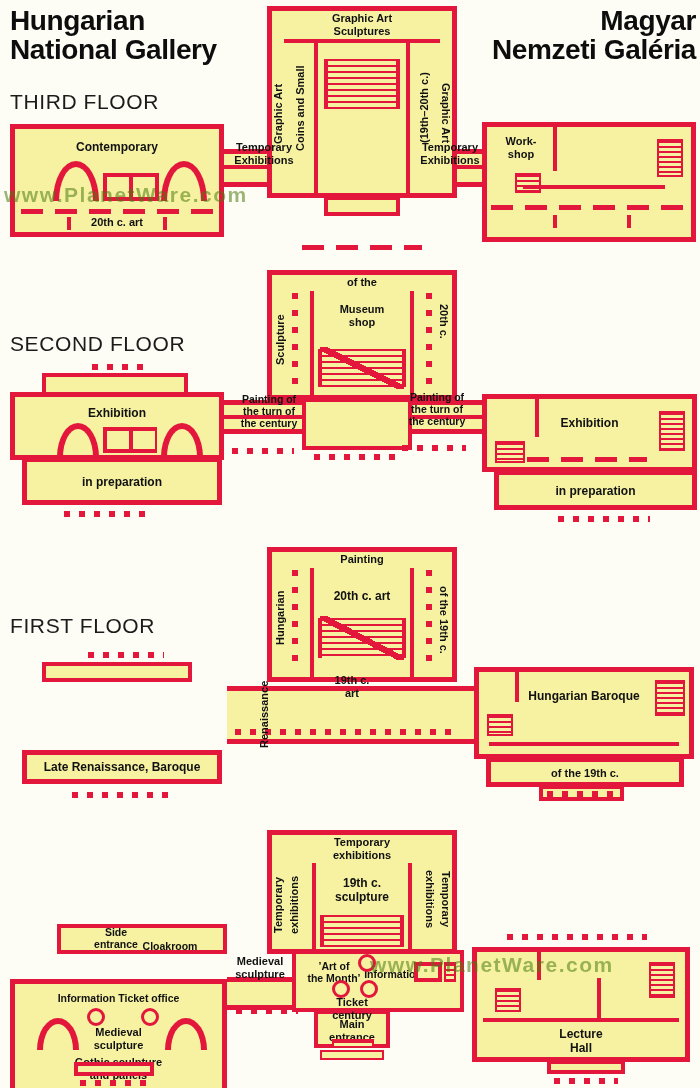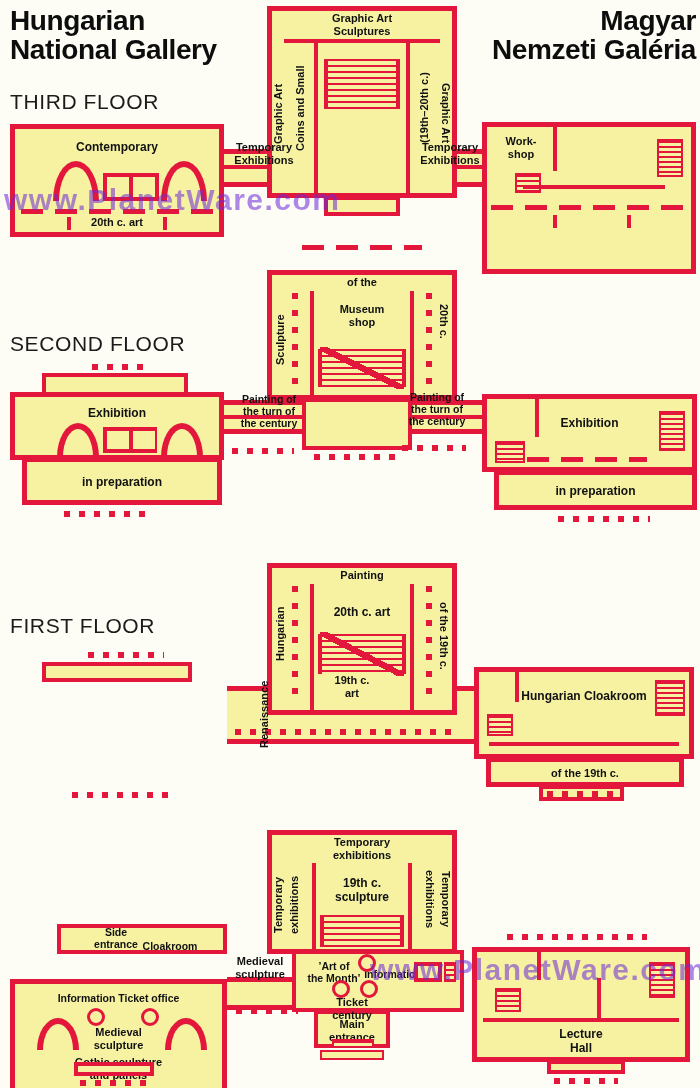--- a/index.html
+++ b/index.html
@@ -43,21 +43,21 @@
   .ftitle{position:absolute;font-size:21px;font-weight:400;letter-spacing:0.6px;color:#1b1b1b;white-space:nowrap;}
   .lbl{position:absolute;font-weight:700;font-size:11px;line-height:1.15;text-align:center;color:var(--ink);}
   .lbl .line{display:block;}
   .fs10{font-size:10.5px;}
   .fs12{font-size:12px;}
   .z{z-index:30;}
   .vlbl{position:absolute;font-weight:700;font-size:11px;color:var(--ink);white-space:nowrap;
         text-align:center;width:16px;line-height:16px;z-index:25;}
   .vup{writing-mode:vertical-rl;transform:rotate(180deg);}
   .vdown{writing-mode:vertical-rl;}
-  .wm{position:absolute;font-size:30px;font-weight:700;letter-spacing:1.5px;color:#6d28d9;opacity:0.55;
+  .wm{position:absolute;font-size:21px;font-weight:700;letter-spacing:1.5px;color:#4d7c0f;opacity:0.55;
       white-space:nowrap;z-index:60;}
 </style>
 </head>
 <body>
 
 <div id="canvas">
 
   <div class="hdr" style="left:8px;top:4px">
     <span class="line">Hungarian</span>
     <span class="line">National Gallery</span>
@@ -108,21 +108,21 @@
     <div class="lbl fs12" style="left:20px;right:20px;top:12px">Contemporary</div>
     <div class="arch" style="left:38px;top:32px;width:46px;height:40px"></div>
     <div class="arch" style="left:146px;top:32px;width:46px;height:40px"></div>
     <div class="rooms" style="left:88px;top:44px;width:56px;height:28px"></div>
     <div class="dashh" style="left:6px;width:192px;top:80px"></div>
     <div class="tick" style="left:52px;top:88px"></div>
     <div class="tick" style="left:148px;top:88px"></div>
     <div class="lbl" style="left:40px;right:40px;top:87px">20th c. art</div>
   </div>
 
-  <div class="block" style="left:480px;top:120px;width:214px;height:152px">
+  <div class="block" style="left:480px;top:120px;width:214px;height:120px">
     <div class="lbl" style="left:6px;top:8px;width:56px">
       <span class="line">Work-</span>
       <span class="line">shop</span>
     </div>
     <div class="wallv" style="left:66px;top:0;height:44px"></div>
     <div class="hatch" style="left:28px;top:46px;width:26px;height:20px"></div>
     <div class="hatch" style="left:170px;top:12px;width:26px;height:38px"></div>
     <div class="wallh" style="left:36px;top:58px;width:142px"></div>
     <div class="dashh" style="left:4px;right:4px;top:78px"></div>
     <div class="tick" style="left:66px;top:88px"></div>
@@ -188,44 +188,47 @@
   </div>
   <div class="block" style="left:492px;top:468px;width:203px;height:40px">
     <div class="lbl fs12" style="left:10px;right:10px;top:10px">in preparation</div>
   </div>
   <div class="dotsh" style="left:556px;top:514px;width:92px"></div>
 
   <div class="band" style="left:225px;top:684px;width:247px;height:58px">
     <div class="dotsh" style="left:8px;right:14px;top:38px"></div>
   </div>
 
-  <div class="block" style="left:265px;top:561px;width:190px;height:152px">
+  <div class="block" style="left:265px;top:545px;width:190px;height:135px">
     <div class="lbl" style="left:0;right:0;top:1px">Painting</div>
     <div class="wallv" style="left:38px;top:16px;bottom:0"></div>
     <div class="wallv" style="right:38px;top:16px;bottom:0"></div>
     <div class="dotsv" style="left:20px;top:18px;bottom:6px"></div>
     <div class="dotsv" style="right:20px;top:18px;bottom:6px"></div>
     <div class="lbl fs12" style="left:44px;right:44px;top:38px">20th c. art</div>
     <div class="stairs diag" style="left:46px;top:66px;width:88px;height:40px"></div>
     <div class="vlbl vup" style="left:0;top:16px;height:100px">Hungarian</div>
     <div class="vlbl vdown" style="right:0;top:12px;height:112px">of the 19th c.</div>
   </div>
 
   <div class="lbl z" style="left:310px;top:672px;width:80px">
     <span class="line">19th c.</span>
     <span class="line">art</span>
   </div>
   <div class="vlbl vup z" style="left:254px;top:678px;height:68px">Renaissance</div>
 
   <div class="dotsh" style="left:86px;top:650px;width:76px"></div>
   <div class="block thin" style="left:40px;top:660px;width:150px;height:20px"></div>
+  <div class="block" style="left:20px;top:748px;width:200px;height:34px">
+    <div class="lbl fs12" style="left:4px;right:4px;top:6px">Late Renaissance, Baroque</div>
+  </div>
   <div class="dotsh" style="left:70px;top:790px;width:104px"></div>
 
   <div class="block" style="left:472px;top:665px;width:220px;height:92px">
-    <div class="lbl fs12" style="left:30px;right:30px;top:18px">Hungarian Cloakroom</div>
+    <div class="lbl fs12" style="left:30px;right:30px;top:18px">Hungarian Baroque</div>
     <div class="wallv" style="left:36px;top:0;height:30px"></div>
     <div class="hatch" style="left:8px;top:42px;width:26px;height:22px"></div>
     <div class="hatch" style="left:176px;top:8px;width:30px;height:36px"></div>
     <div class="wallh" style="left:10px;top:70px;width:190px"></div>
   </div>
   <div class="block" style="left:484px;top:755px;width:198px;height:30px">
     <div class="lbl" style="left:4px;right:4px;top:5px">of the 19th c.</div>
   </div>
   <div class="block thin" style="left:537px;top:783px;width:85px;height:16px">
     <div class="dotsh" style="left:4px;right:4px;top:2px"></div>

